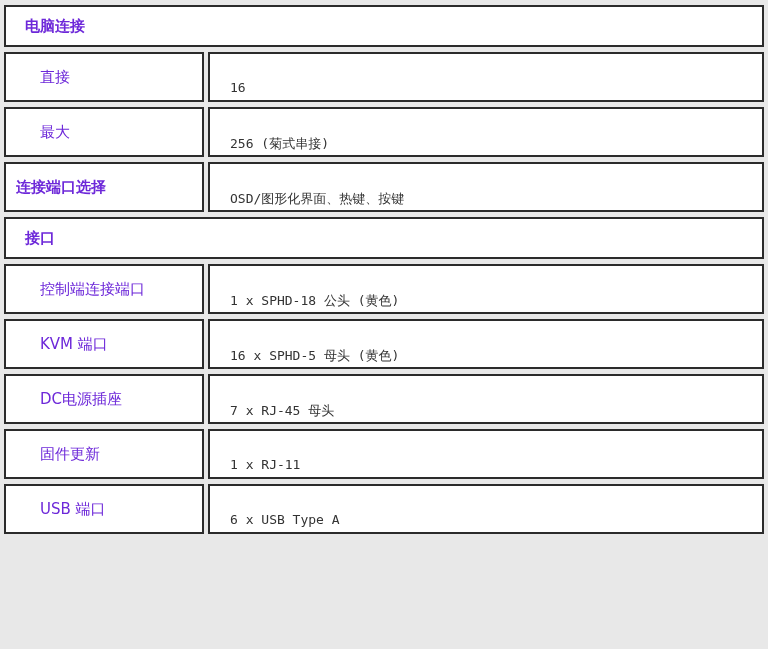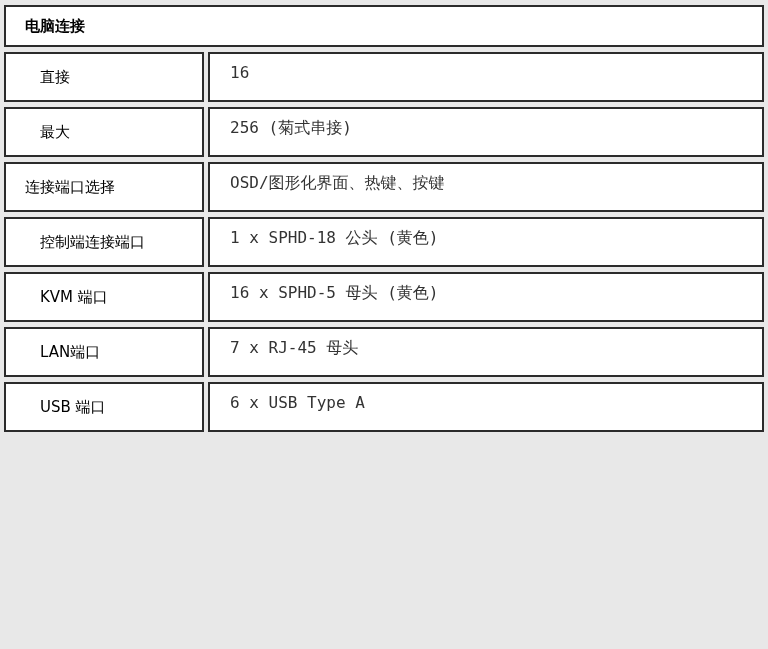--- a/index.html
+++ b/index.html
@@ -18,47 +18,47 @@
   table.spec-table {
     width: 768px;
     border-collapse: separate;
     border-spacing: 4px 5px;
     table-layout: fixed;
   }
   td {
     background: #ffffff;
     border: 2px solid #2b2b2b;
     box-sizing: border-box;
-    color: #000000;
+    color: #6d28d9;
     overflow: hidden;
   }
   td.header-cell {
     height: 42px;
     vertical-align: middle;
     padding: 0 10px 0 19px;
     font-weight: bold;
     font-size: 15px;
   }
   td.label-cell {
     height: 50px;
     vertical-align: middle;
     font-size: 15px;
     padding: 0 6px 0 34px;
   }
   td.label-cell.bold {
-    font-weight: normal;
-    padding-left: 19px;
+    font-weight: bold;
+    padding-left: 10px;
     margin-left: 44px;
   }
   td.value-cell {
     height: 50px;
     vertical-align: top;
-    padding: 9px 10px 0 20px;
+    padding: 26px 10px 0 20px;
     font-family: "DejaVu Sans Mono", "Liberation Mono", monospace;
-    font-size: 16px;
+    font-size: 13px;
     color: #333333;
   }
 </style>
 </head>
 <body>
 
 <div class="page">
   <table class="spec-table">
     <colgroup>
       <col style="width:200px">
@@ -78,38 +78,45 @@
     <tr>
       <td class="label-cell">最大</td>
       <td class="value-cell">256 (菊式串接)</td>
     </tr>
 
     <tr>
       <td class="label-cell bold">连接端口选择</td>
       <td class="value-cell">OSD/图形化界面、热键、按键</td>
     </tr>
 
+    <tr>
+      <td colspan="2" class="header-cell">接口</td>
+    </tr>
 
     <tr>
       <td class="label-cell">控制端连接端口</td>
       <td class="value-cell">1 x SPHD-18 公头 (黄色)</td>
     </tr>
 
     <tr>
       <td class="label-cell">KVM 端口</td>
       <td class="value-cell">16 x SPHD-5 母头 (黄色)</td>
     </tr>
 
 
 
     <tr>
-      <td class="label-cell">LAN端口</td>
+      <td class="label-cell">DC电源插座</td>
       <td class="value-cell">7 x RJ-45 母头</td>
     </tr>
 
+    <tr>
+      <td class="label-cell">固件更新</td>
+      <td class="value-cell">1 x RJ-11</td>
+    </tr>
 
     <tr>
       <td class="label-cell">USB 端口</td>
       <td class="value-cell">6 x USB Type A</td>
     </tr>
   </tbody>
     </table>
 </div>
 
 </body></html>

